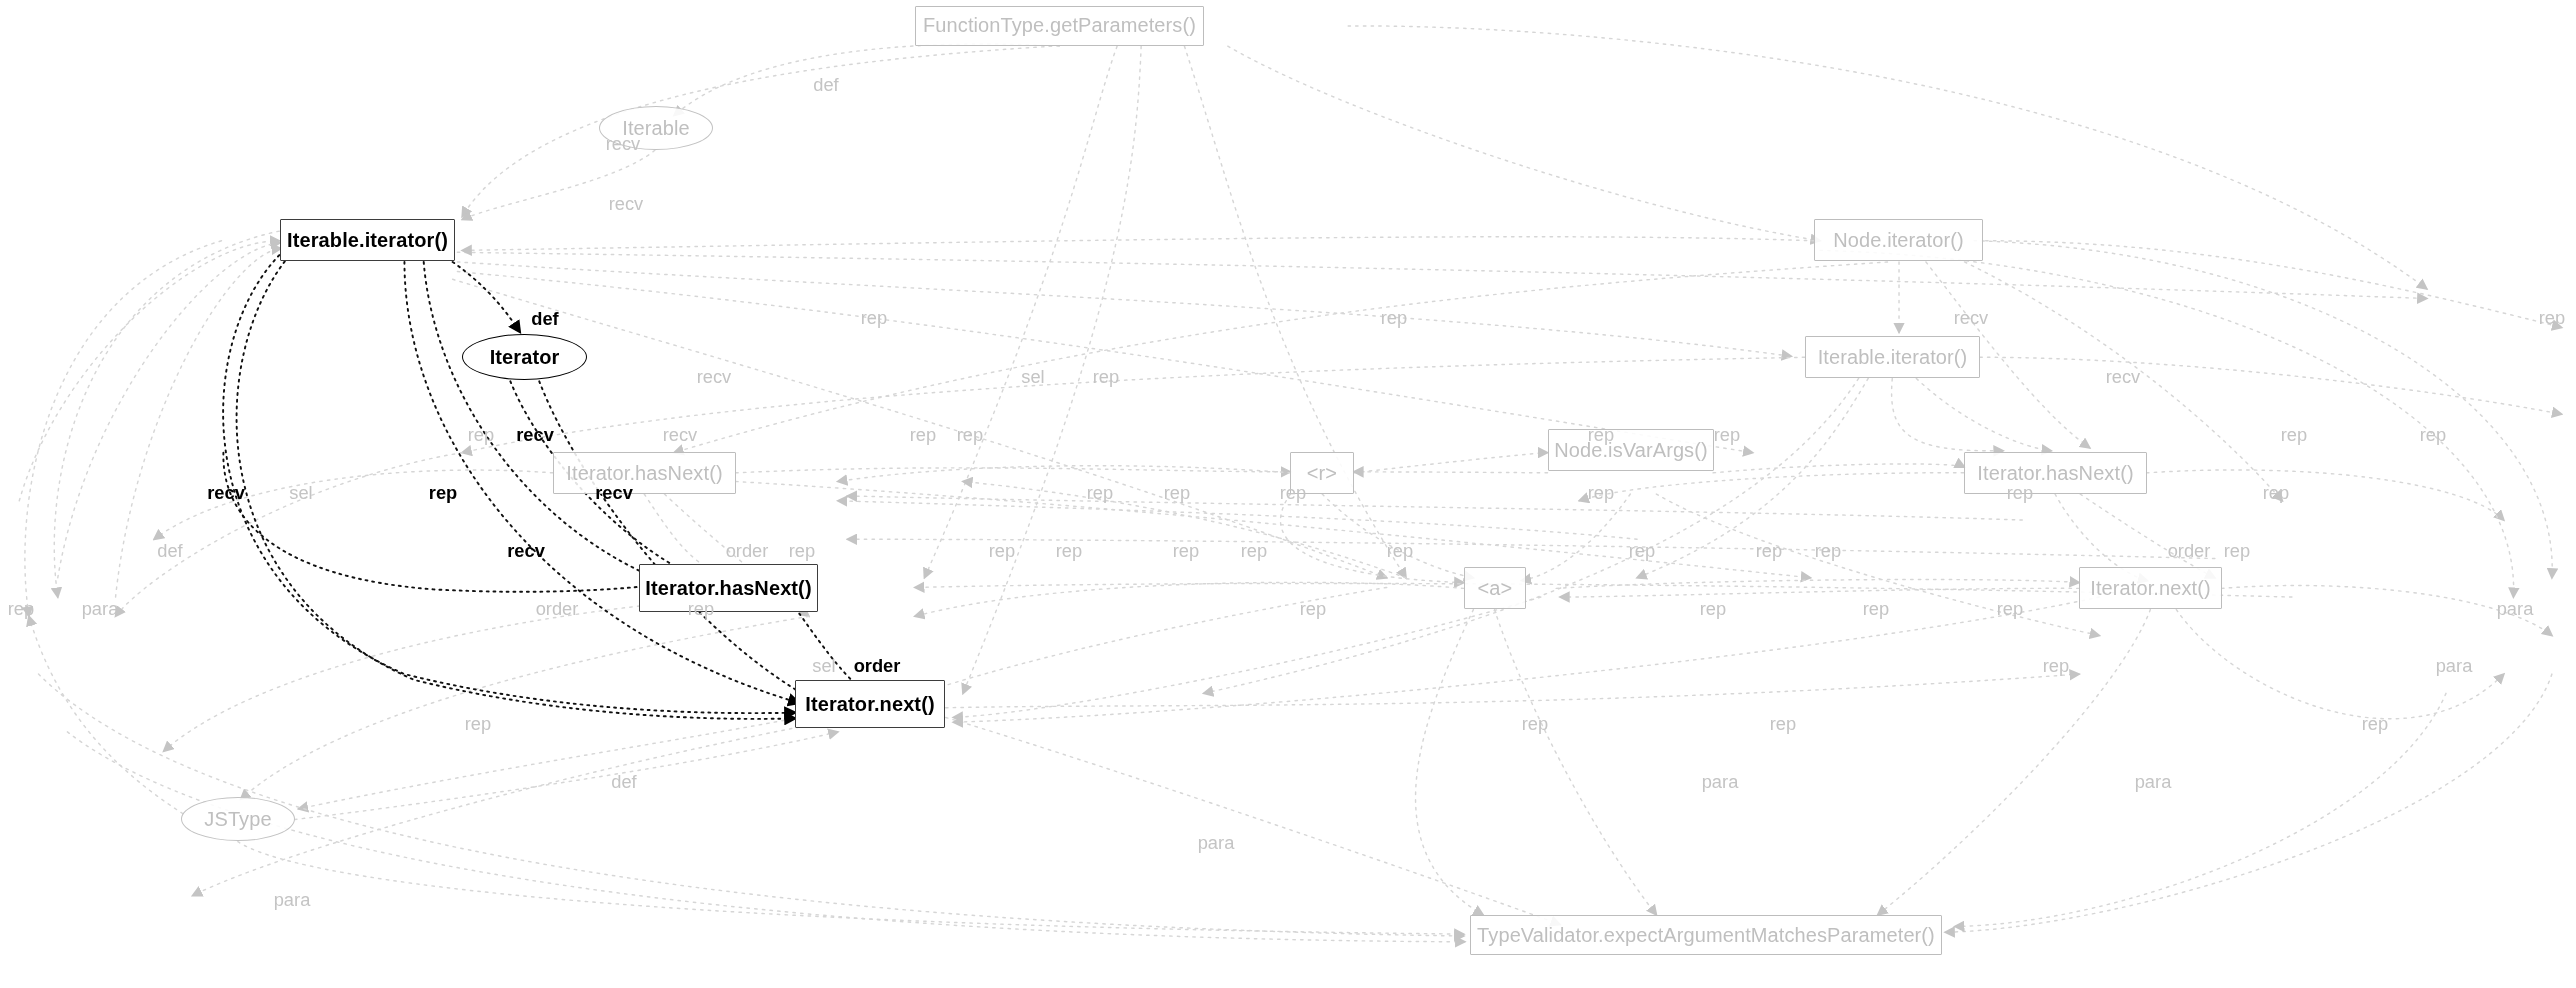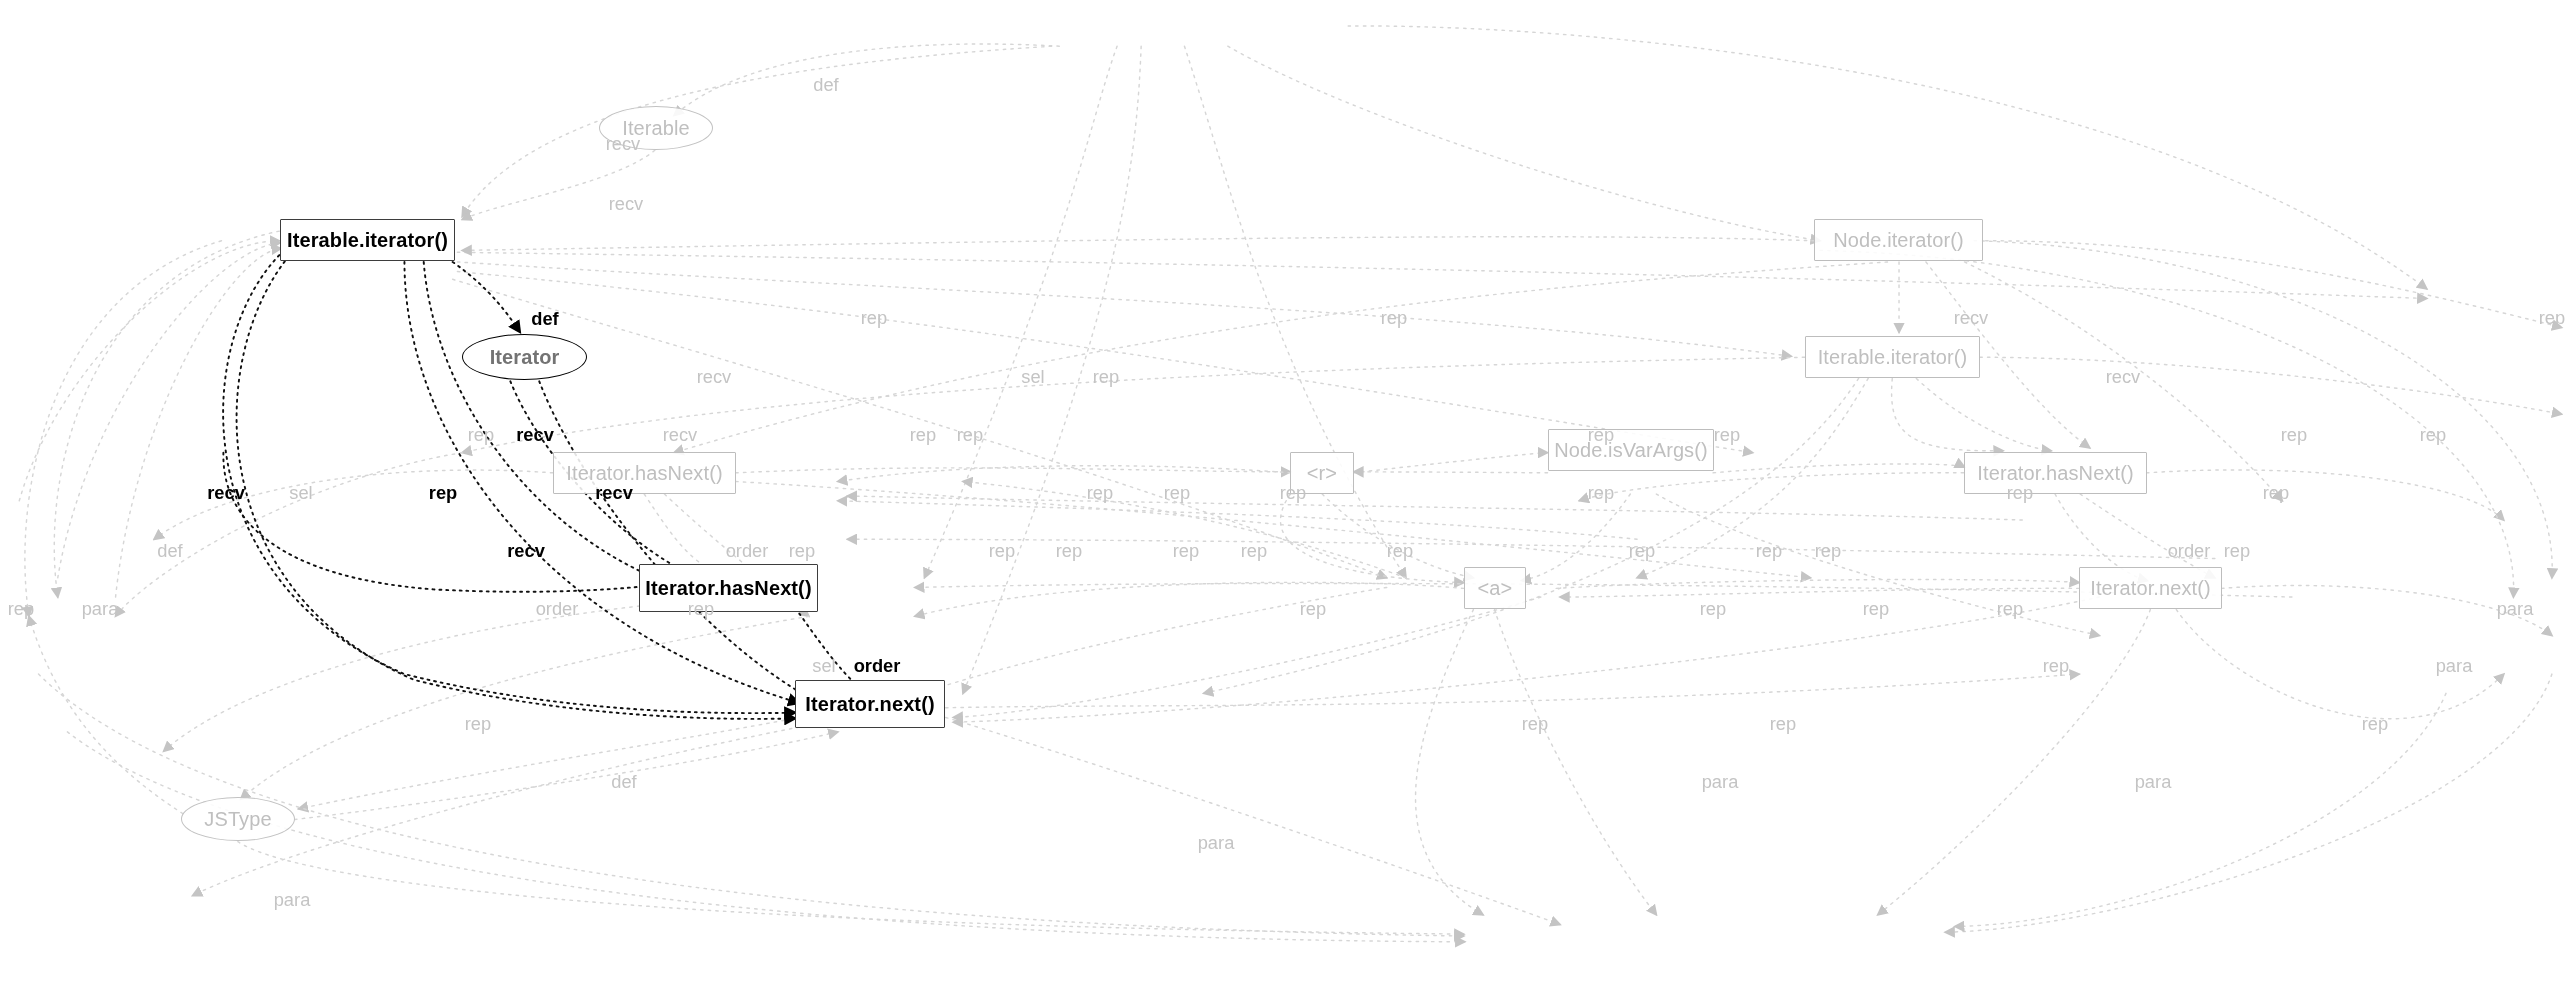--- a/index.html
+++ b/index.html
@@ -45,21 +45,21 @@
   }
   .node.ellipse {
     border: 1.5px solid #c2c2c2;
     background: rgba(255,255,255,0.88);
     color: #bfbfbf;
     border-radius: 50%;
   }
   .node.ellipse.hl {
     border-color: #000000;
     border-width: 1.9px;
-    color: #737373;
+    color: #000000;
     background: #ffffff;
     font-weight: 700;
   }
   .elabel {
     position: absolute;
     color: #c4c4c4;
     font-size: 18.3px;
     white-space: nowrap;
     transform: translate(-50%, -50%);
     background: transparent;
@@ -192,34 +192,36 @@
       <path d="M560,396 C600,500 720,660 850,730"></path>
 
       <path d="M830,637 C860,680 880,705 898,718"></path>
 
       <path d="M295,260 C200,350 190,600 420,700 C580,740 740,742 826,740"></path>
       <path d="M300,266 C215,370 210,610 430,706 C590,746 750,748 826,746"></path>
 
       <path d="M232,470 C230,540 290,600 450,612 C560,618 640,612 678,608"></path>
     </g>
   </svg>
+<div class="node box" style="left: 915px; top: 5.8px; width: 289px; height: 40px; font-size: 20px;">FunctionType.getParameters()</div>
     <div class="node ellipse" style="left: 599px; top: 106px; width: 114px; height: 44px; font-size: 20px;">Iterable</div>
     <div class="node box hl" style="left: 280px; top: 219px; width: 175px; height: 42px; font-size: 20px;">Iterable.iterator()</div>
     <div class="node box" style="left: 1814px; top: 219px; width: 169px; height: 42px; font-size: 20px;">Node.iterator()</div>
     <div class="node ellipse hl" style="left: 462px; top: 334px; width: 125px; height: 46px; font-size: 20px;">Iterator</div>
     <div class="node box" style="left: 1805px; top: 336px; width: 175px; height: 42px; font-size: 20px;">Iterable.iterator()</div>
     <div class="node box" style="left: 553px; top: 452px; width: 183px; height: 42px; font-size: 20px;">Iterator.hasNext()</div>
     <div class="node box" style="left: 1290px; top: 452px; width: 64px; height: 42px; font-size: 20px;">&lt;r&gt;</div>
     <div class="node box" style="left: 1548px; top: 429px; width: 166px; height: 42px; font-size: 20px;">Node.isVarArgs()</div>
     <div class="node box" style="left: 1964px; top: 452px; width: 183px; height: 42px; font-size: 20px;">Iterator.hasNext()</div>
     <div class="node box hl" style="left: 639px; top: 564px; width: 179px; height: 48px; font-size: 20px;">Iterator.hasNext()</div>
     <div class="node box" style="left: 1464px; top: 567px; width: 62px; height: 42px; font-size: 20px;">&lt;a&gt;</div>
     <div class="node box" style="left: 2079px; top: 567px; width: 143px; height: 42px; font-size: 20px;">Iterator.next()</div>
     <div class="node box hl" style="left: 795px; top: 680px; width: 150px; height: 48px; font-size: 20px;">Iterator.next()</div>
     <div class="node ellipse" style="left: 181px; top: 797px; width: 114px; height: 44px; font-size: 20px;">JSType</div>
+    <div class="node box" style="left: 1470px; top: 915px; width: 472px; height: 40px; font-size: 20px;">TypeValidator.expectArgumentMatchesParameter()</div>
     <div class="elabel" style="left: 826px; top: 85px;">def</div>
     <div class="elabel" style="left: 623px; top: 144px;">recv</div>
     <div class="elabel" style="left: 626px; top: 204px;">recv</div>
     <div class="elabel" style="left: 874px; top: 318px;">rep</div>
     <div class="elabel" style="left: 1394px; top: 318px;">rep</div>
     <div class="elabel" style="left: 2552px; top: 318px;">rep</div>
     <div class="elabel" style="left: 1971px; top: 318px;">recv</div>
     <div class="elabel hl" style="left: 545px; top: 319px;">def</div>
     <div class="elabel" style="left: 714px; top: 377px;">recv</div>
     <div class="elabel" style="left: 2123px; top: 377px;">recv</div>

